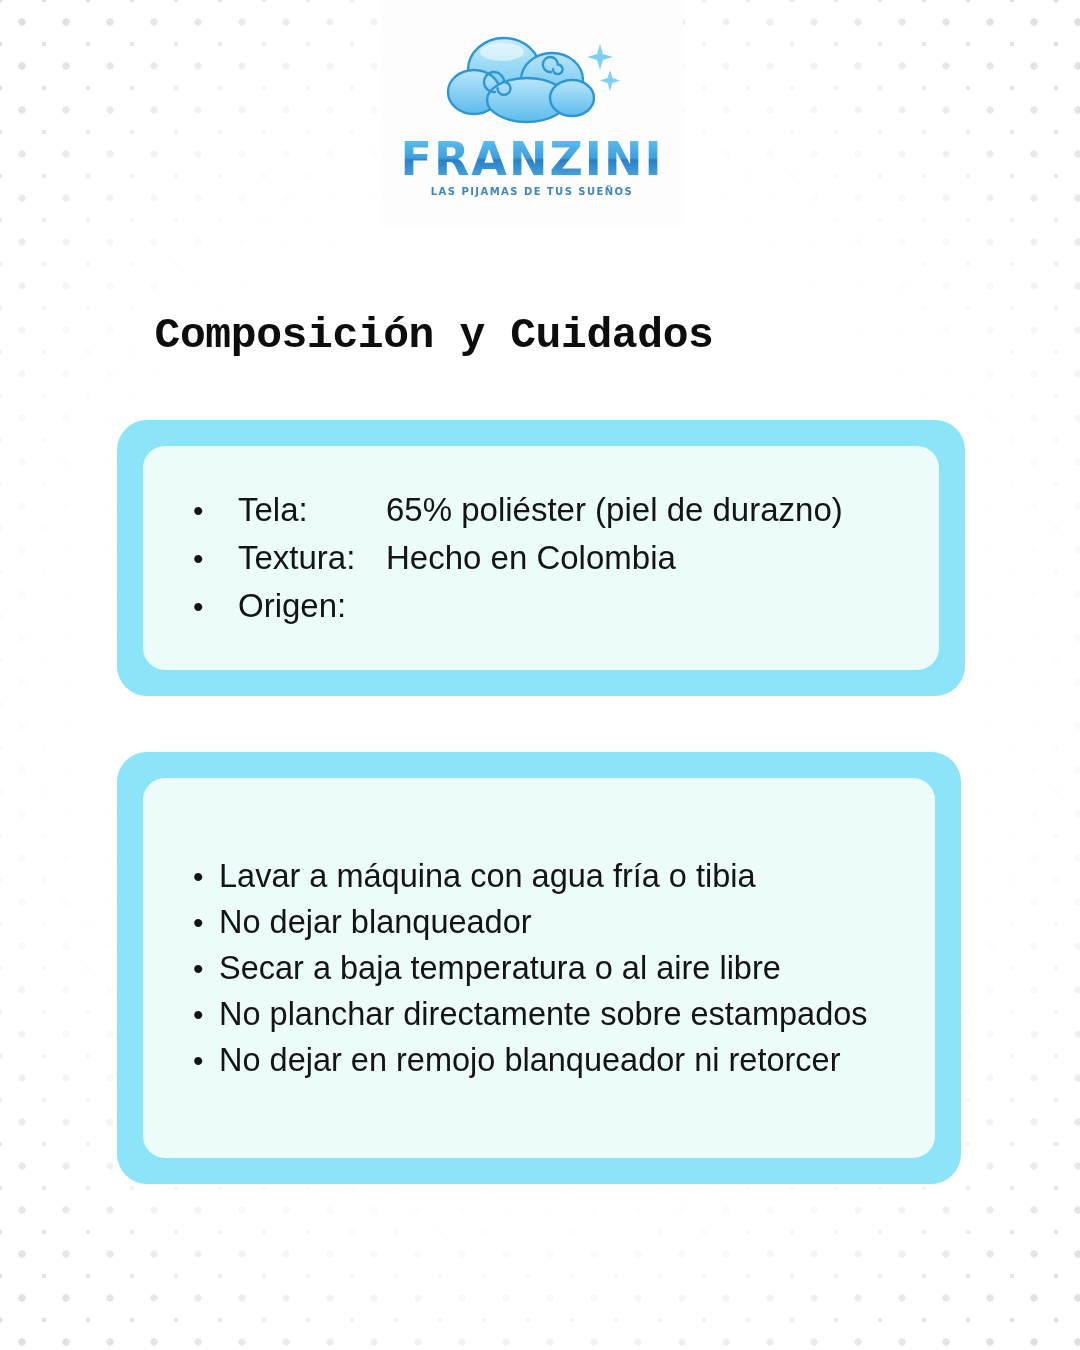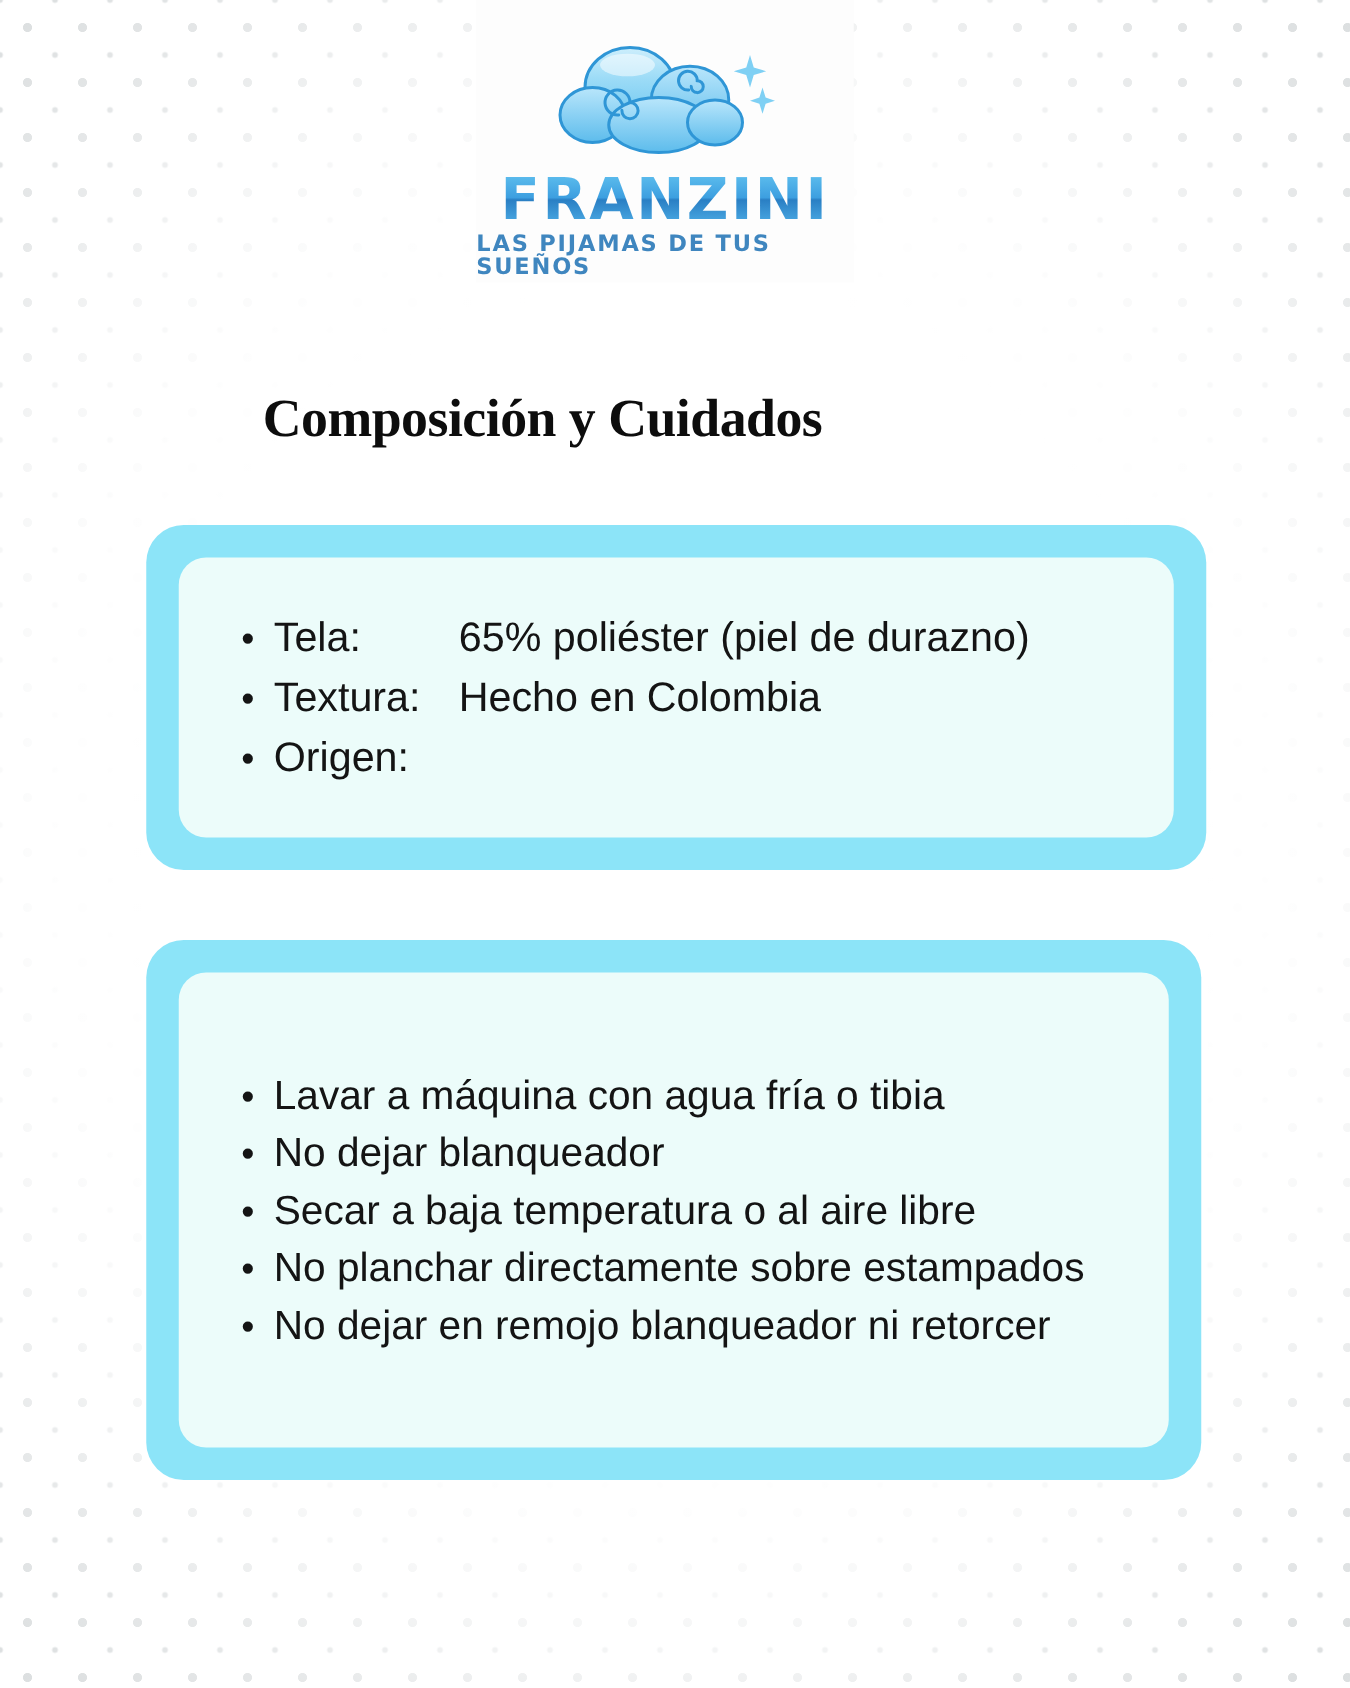--- a/index.html
+++ b/index.html
@@ -69,32 +69,32 @@
     background:linear-gradient(180deg,#63c3f0 0%,#3d9fe0 48%,#2a7fc4 52%,#4fb0e8 100%);
     -webkit-background-clip:text;
     background-clip:text;
     color:transparent;
     -webkit-text-fill-color:transparent;
   }
   .tagline {
     margin-top:5px;
     font-family:"DejaVu Sans", sans-serif;
     font-weight:bold;
-    font-size:18px;
+    font-size:10px;
     letter-spacing:1.45px;
     color:#3f86bf;
     line-height:1;
   }
 
   
   .page-title {
     position:absolute;
     left:0; top:311px; width:868px;
     text-align:center;
-    font-family:Liberation Serif, serif;
+    font-family:Liberation Mono, monospace;
     font-weight:bold;
     font-size:43px;
     letter-spacing:-0.4px;
     color:#0d0d0d;
   }
 
   
   .card {
     position:absolute;
     background:#8ce4f8;
@@ -124,21 +124,21 @@
     white-space:nowrap;
   }
   .spec-row .bullet,
   .care-item .bullet {
     flex:0 0 auto;
     width:26px;
     font-size:30px;
     line-height:1;
     color:#141414;
   }
-  .spec-row .k { flex:0 0 148px; }
+  .spec-row .k { flex:0 0 148px;margin-left:19px; }
   .spec-row .v { flex:0 0 auto; }
 
   .care-list { padding-left:50px; }
   .care-item {
     display:flex;
     align-items:baseline;
     font-size:32.5px;
     color:#141414;
     line-height:1.42;
     white-space:nowrap;

